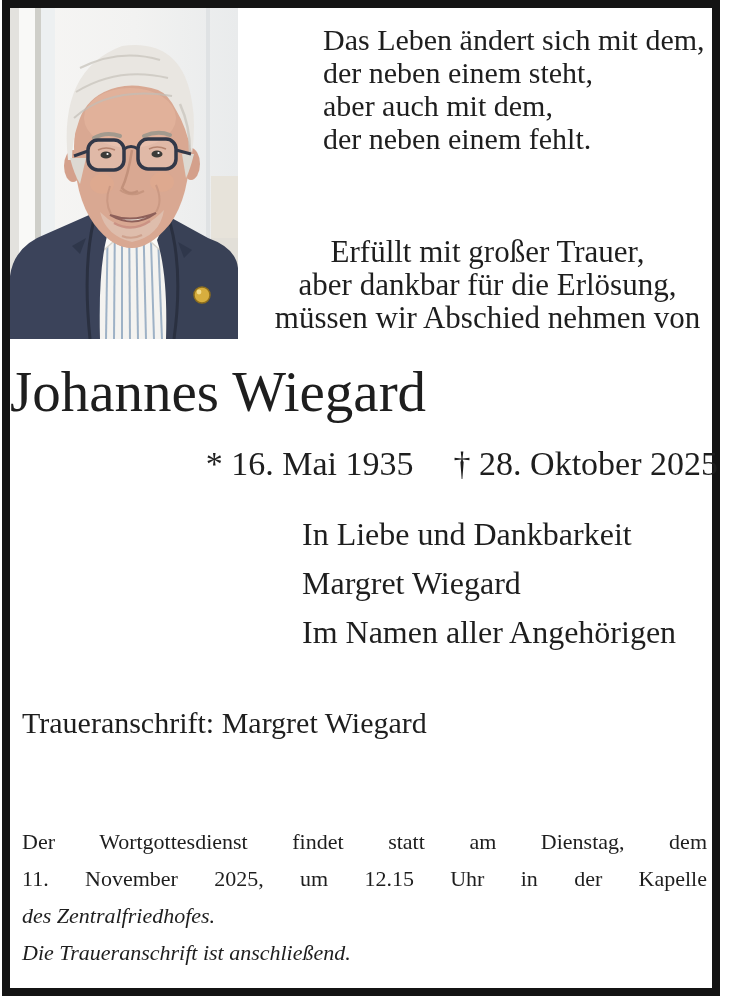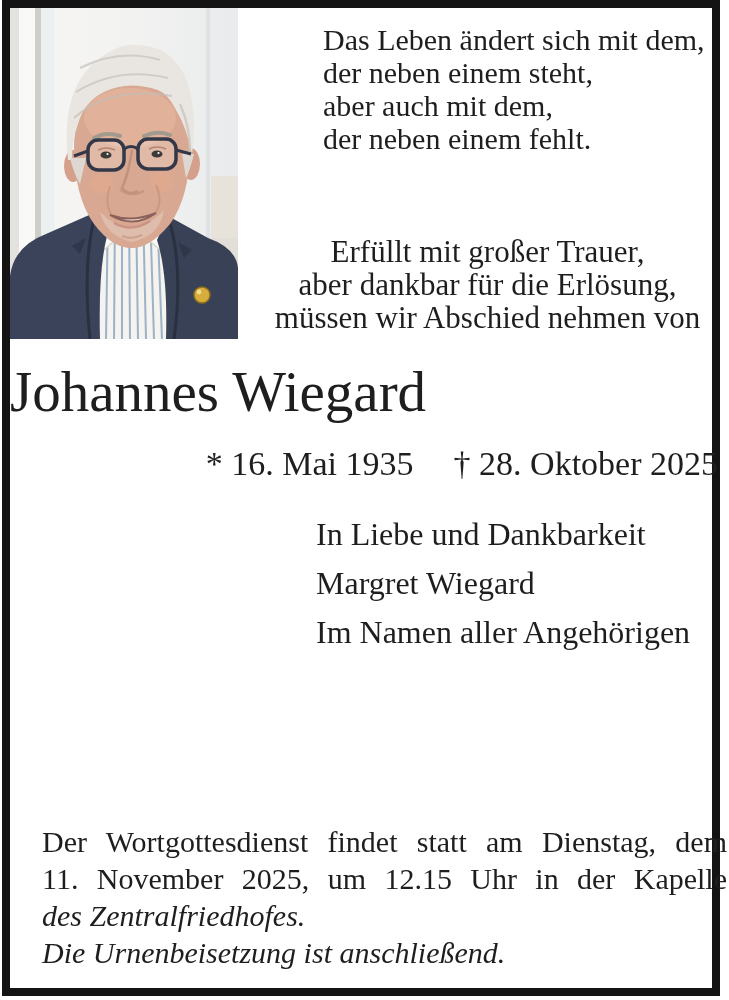--- a/index.html
+++ b/index.html
@@ -58,32 +58,32 @@
     line-height: 40px;
     white-space: nowrap;
   }
   .dates-row .death { margin-left: 40px; }
   .mourners {
     position: absolute;
     left: 302px; top: 517px;
     font-size: 32px; line-height: 34px;
     white-space: nowrap;
   }
-  .mourners .line { margin-bottom: 15px; margin-left: 14px; }
+  .mourners .line { margin-bottom: 15px; }
   .address {
     position: absolute;
     left: 22px; top: 705px;
     font-size: 30px; line-height: 36px;
     white-space: nowrap;
   }
   .ceremony {
     position: absolute;
     left: 22px; top: 823px;
     width: 685px;
-    font-size: 30px; line-height: 37px; margin-left: 20px;
+    font-size: 22px; line-height: 37px;
   }
   .ceremony .line { width: 685px; }
   .ceremony .line.justified {
     text-align: justify;
     text-align-last: justify;
     white-space: nowrap; 
   }
   .ceremony .line.justified { white-space: normal; } 
   .ceremony .line.plain { text-align: left; white-space: nowrap; font-style: italic; }
 </style>
@@ -219,22 +219,23 @@
     <span class="birth">* 16. Mai 1935</span><span class="death">† 28. Oktober 2025</span>
   </div>
 
   <div class="mourners">
     <div class="line">In Liebe und Dankbarkeit</div>
     <div class="line">Margret Wiegard</div>
     <div class="line">Im Namen aller Angehörigen</div>
   </div>
 
   <div class="address">
+    <div class="line">Traueranschrift: Margret Wiegard</div>
   </div>
 
   <div class="ceremony">
     <div class="line justified">Der Wortgottesdienst findet statt am Dienstag, dem</div>
     <div class="line justified">11. November 2025, um 12.15 Uhr in der Kapelle</div>
     <div class="line plain">des Zentralfriedhofes.</div>
-    <div class="line plain">Die Urnenbeisetzung ist anschließend.</div>
+    <div class="line plain">Die Traueranschrift ist anschließend.</div>
   </div>
 
 </div>
 
 </body></html>

